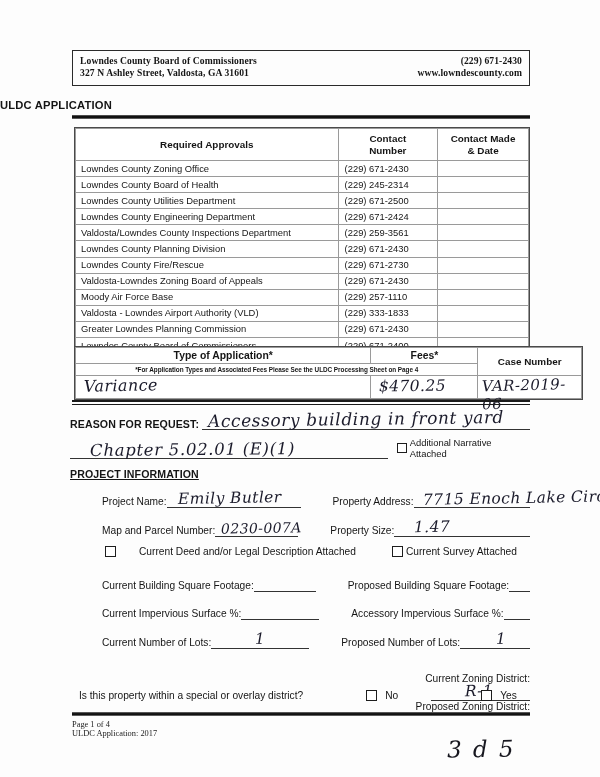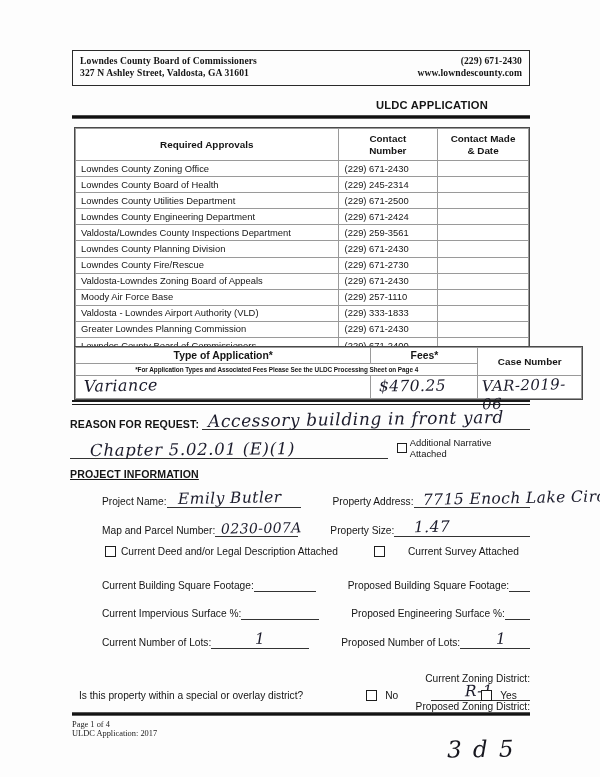--- a/index.html
+++ b/index.html
@@ -43,21 +43,21 @@
     letter-spacing: 0.1px;
   }
   .hdr-right { text-align: right; }
 
   
   .doc-title {
     position: absolute;
     left: 0;
     top: 99px;
     width: 488px;
-    text-align: right;
+    text-align: left;
     font-size: 11.2px;
     font-weight: bold;
     letter-spacing: 0.2px;
   }
   .title-rule {
     position: absolute;
     left: 72px;
     top: 115px;
     width: 458px;
     height: 4px;
@@ -480,42 +480,42 @@
       <span class="hw hwv" style="left:6px; font-size:14px;">0230-007A</span>
     </span>
     <span class="fl">Property Size:</span>
     <span class="fline" style="width:173px">
       <span class="hw hwv" style="left:20px;">1.47</span>
     </span>
   </div>
 
   <div class="cb-row" style="top:546px; padding-left:35px;">
     <span class="cbx lg"></span>
-    <span style="margin-left:2px;">Current Deed and/or Legal Description Attached</span>
+    <span style="margin-left:20px;">Current Deed and/or Legal Description Attached</span>
     <span class="cbx lg" style="margin-left:36px;"></span>
-    <span style="margin-left:20px;">Current Survey Attached</span>
+    <span style="margin-left:0;">Current Survey Attached</span>
   </div>
 
   <div class="frow" style="top:576px;">
     <span class="fl">Current Building Square Footage:</span>
     <span class="fline" style="width:62px">
       <span class="hw hwv" style="left:6px;"></span>
     </span>
     <span class="fl">Proposed Building Square Footage:</span>
     <span class="fline" style="flex:1">
       <span class="hw hwv" style="left:6px;"></span>
     </span>
   </div>
 
   <div class="frow" style="top:604px;">
     <span class="fl">Current Impervious Surface %:</span>
     <span class="fline" style="width:78px">
       <span class="hw hwv" style="left:6px;"></span>
     </span>
-    <span class="fl">Proposed Engineering Surface %:</span>
+    <span class="fl">Accessory Impervious Surface %:</span>
     <span class="fline" style="flex:1">
       <span class="hw hwv" style="left:6px;"></span>
     </span>
   </div>
 
   <div class="frow" style="top:633px;">
     <span class="fl">Current Number of Lots:</span>
     <span class="fline" style="width:98px">
       <span class="hw hwv" style="left:44px;">1</span>
     </span>

